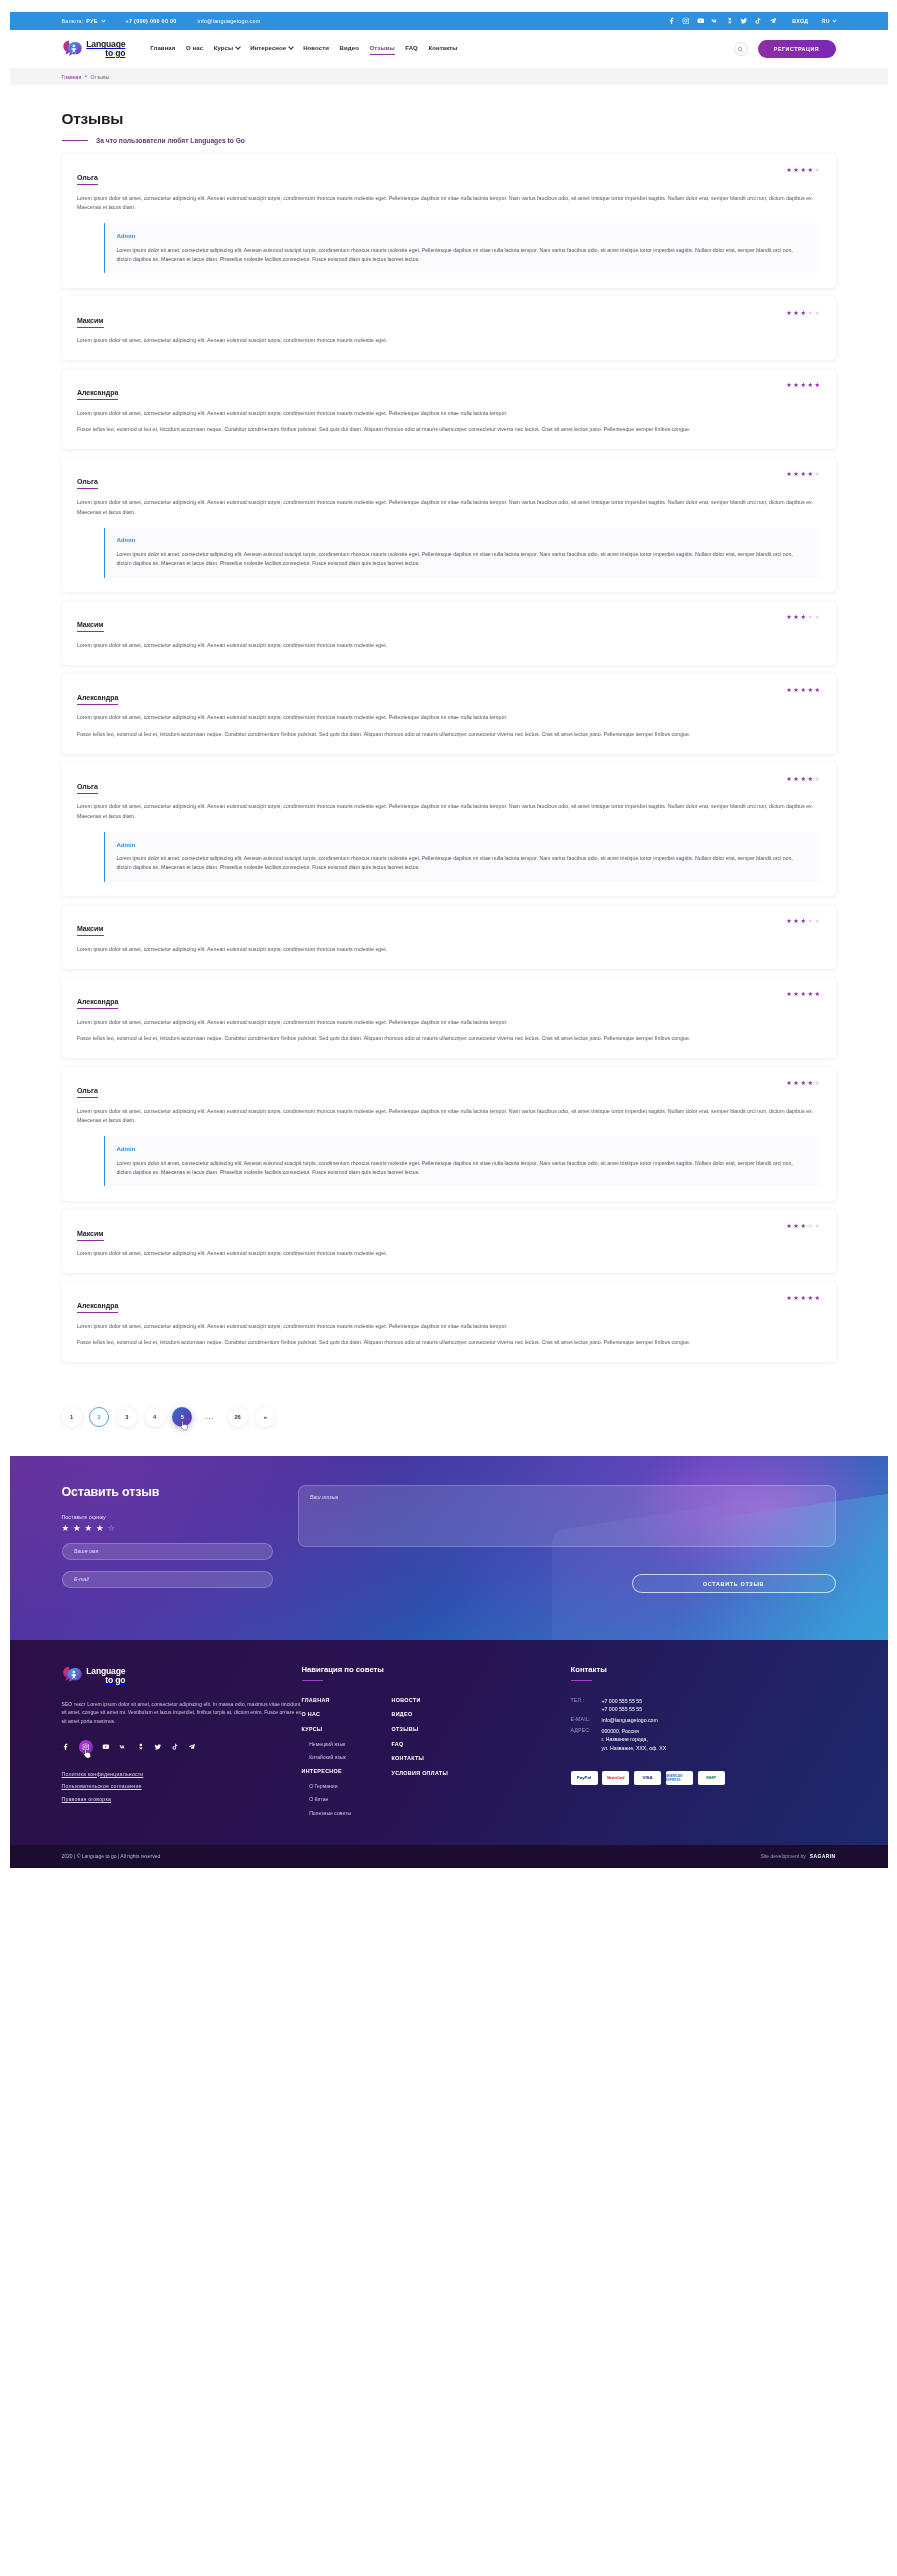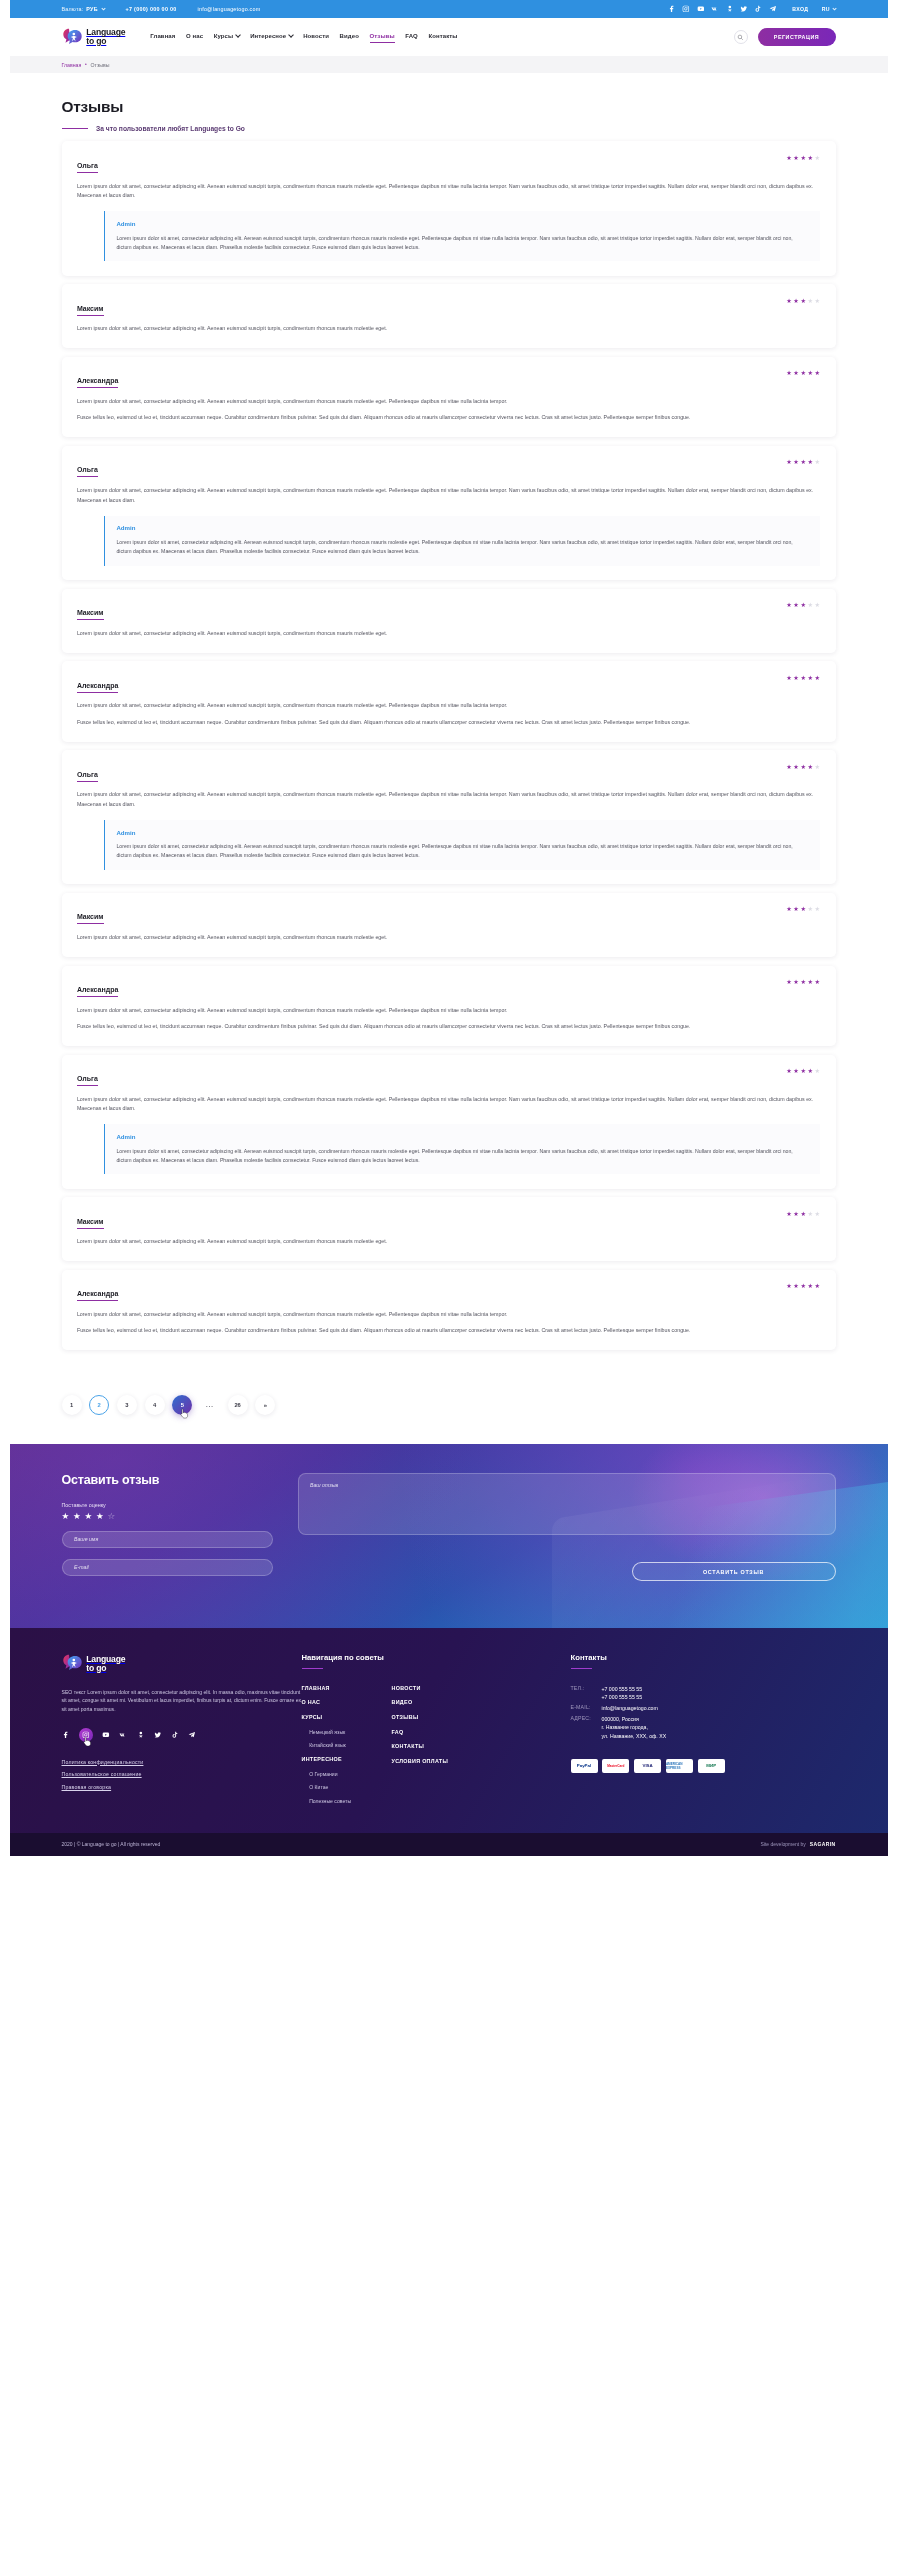--- a/index.html
+++ b/index.html
@@ -3,21 +3,21 @@
 <meta charset="utf-8">
 <style>
   * { box-sizing: border-box; margin:0; padding:0; }
   html,body { width:897px; }
   body {
     font-family: "Liberation Sans", sans-serif;
     background:#ffffff;
     color:#2a2a33;
     -webkit-font-smoothing: antialiased;
   }
-  .wrap { width:878px; margin:0 auto; position:relative; }
+  .wrap { width:878px; margin:12px auto; position:relative; }
   .container { width:774px; margin:0 auto; }
 
   
   .topbar {
     background:#2f90e0;
     height:18px;
     display:flex; align-items:center;
     font-size:5.4px; color:#ffffff; letter-spacing:0.2px;
   }
   .topbar-inner { width:774px; margin:0 auto; display:flex; align-items:center; }
@@ -36,21 +36,21 @@
   .tb-right { display:flex; align-items:center; gap:13.4px; margin-left:15.4px; }
   .tb-login { font-weight:bold; font-size:5.2px; letter-spacing:0.4px;}
   .tb-lang { font-weight:bold; font-size:5.2px; display:flex; align-items:center; gap:1.9px;}
 
   
   .header { background:#ffffff; height:38px; display:flex; align-items:center; }
   .header-inner { width:774px; margin:0 auto; display:flex; align-items:center; }
   .logo { display:flex; align-items:center; gap:3.8px; }
   .logo-mark { width:21px; height:21px; position:relative; }
   .logo-text { font-size:8.6px; font-weight:bold; line-height:8.6px; color:#1b1b22; letter-spacing:-0.2px;}
-  .logo-text .l2 { font-size:8.6px; display:block; }
+  .logo-text .l2 { font-size:8.6px; display:block;text-align:right; }
   .nav { display:flex; align-items:center; gap:10.6px; margin-left:25px; }
   .nav a { font-size:6px; color:#2b2b33; text-decoration:none; font-weight:600; letter-spacing:0.1px;
            position:relative; padding-bottom:2.9px;}
   .nav a.active { color:#8e2ea2; }
   .nav a.active:after {
     content:""; position:absolute; left:0; right:0; bottom:-1.9px; height:1.3px; background:#8e2ea2;
   }
   .nav .dd:after { content:""; display:inline-block; margin-left:2.4px;
       border-left:1.9px solid #2b2b33; border-bottom:1.9px solid #2b2b33;
       width:2.9px; height:2.9px; transform:rotate(-45deg); vertical-align:1px;}

